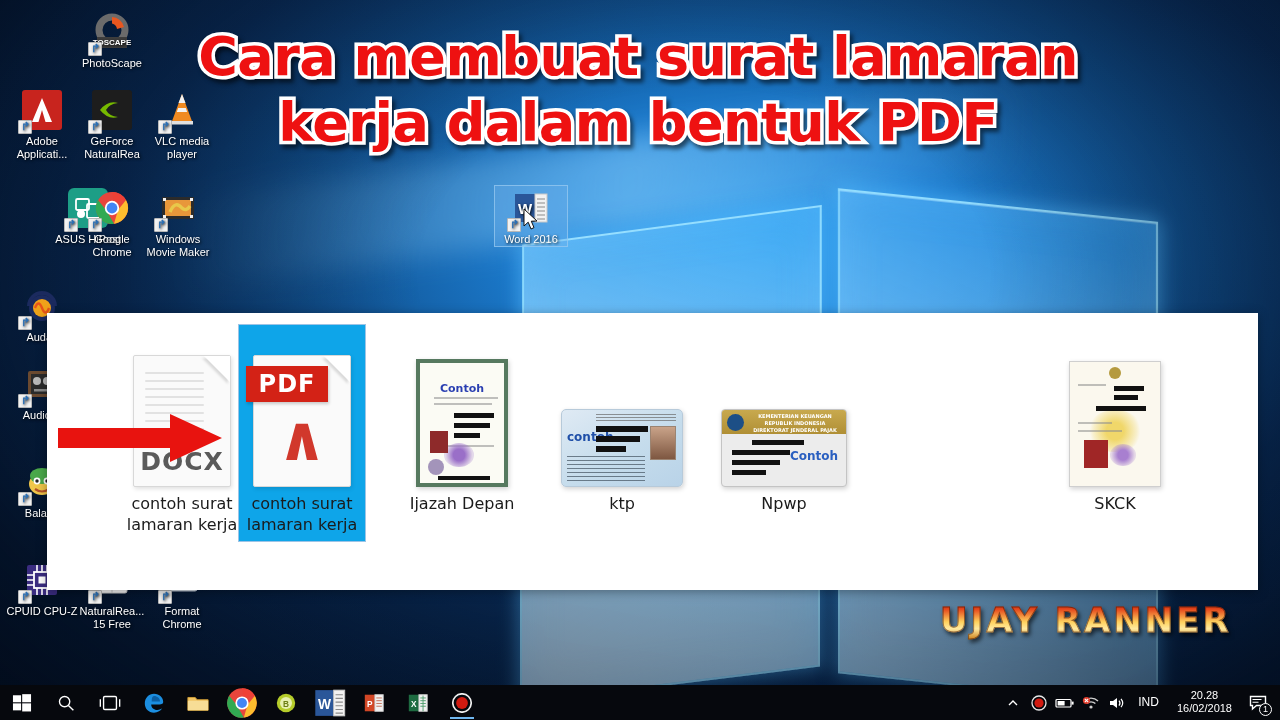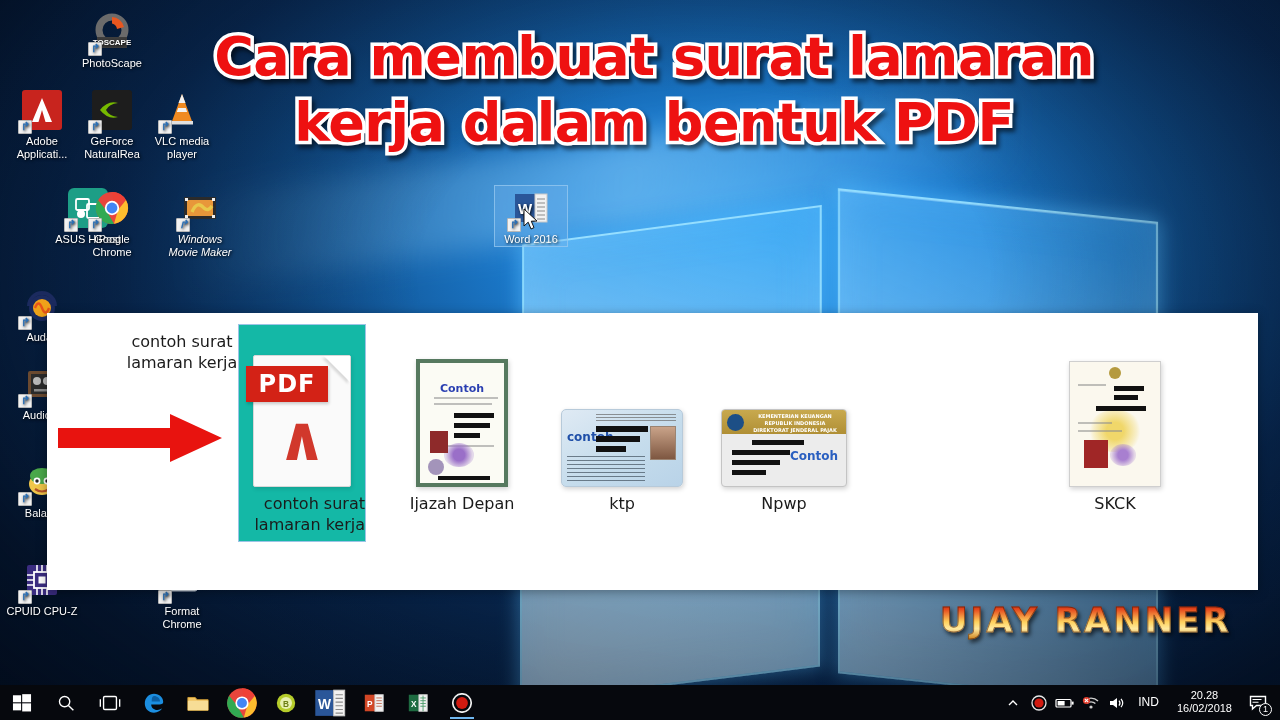--- a/index.html
+++ b/index.html
@@ -64,21 +64,21 @@
   .shortcut {
     position:absolute; left:-2px; bottom:-2px; width:14px; height:14px;
     background:#f2f2f2; border:1px solid #b9b9b9; border-radius:1px;
     color:#1d5f9e; font-size:11px; line-height:12px; font-weight:bold;
   }
   .shortcut::after{ content:"↱"; position:absolute; left:2px; top:-1px; font-size:11px; color:#2a6fb5;}
   .dsel { background:rgba(110,175,235,.35); outline:1px solid rgba(150,200,240,.8); }
 
   
   #banner {
-    position:absolute; left:164px; top:24px; width:980px;
+    position:absolute; left:148px; top:24px; width:980px;
     text-align:center; z-index:30;
     font-family:"DejaVu Sans", sans-serif;
     font-weight:bold; font-size:54px; line-height:66px;
     color:#ee1111;
     letter-spacing:-.5px;
     -webkit-text-stroke:7px #ffffff;
     paint-order:stroke fill;
     filter:drop-shadow(3px 4px 2px rgba(0,0,0,.55));
   }
   #banner .ln { display:block; }
@@ -89,21 +89,21 @@
     background:#ffffff; z-index:25;
     box-shadow:0 2px 10px rgba(0,0,0,.35);
   }
   #files { position:absolute; left:0; top:0; right:0; bottom:0; }
   .fitem {
     position:absolute; width:126px; top:12px;
     text-align:center;
     font-family:"DejaVu Sans", sans-serif;
     font-size:16px; line-height:21px; color:#1b1b1b;
   }
-  .fitem.sel { background:#14b8a6; outline:1px solid #9cc4e6;text-align:right; }
+  .fitem.sel { background:#0ea5e9; outline:1px solid #9cc4e6; }
   .thumb { height:162px; display:flex; align-items:flex-end; justify-content:center; }
   .flabel { margin-top:6px; padding-bottom:6px; }
 
   
   .sheet {
     width:98px; height:132px; background:#fafafa;
     border:1px solid #d8d8d8; border-radius:2px;
     position:relative; box-shadow:1px 2px 4px rgba(0,0,0,.12);
   }
   .sheet::after {
@@ -302,21 +302,21 @@
           <path d="M20 4 A16 16 0 0 1 34 12 L22 14 z" fill="#ef4136"></path>
           <path d="M34 12 A16 16 0 0 1 22 35.8 L26 22 z" fill="#fdbd2e"></path>
           <path d="M6 12 A16 16 0 0 0 22 35.8 L14 22 z" fill="#31aa52"></path>
           <circle cx="20" cy="20" r="7.2" fill="#fff"></circle>
           <circle cx="20" cy="20" r="5.4" fill="#4285f4"></circle>
         </svg>
         <span class="shortcut"></span>
       </div>
       <div>Google Chrome</div>
     </div>
-    <div class="dicon" style="left: 164px; top: 186px; font-style: italic;">
+    <div class="dicon" style="left: 142px; top: 186px;">
       <div class="glyph">
         <svg width="40" height="40" viewBox="0 0 40 40">
           <rect x="4" y="9" width="32" height="22" fill="#2b2b2b"></rect>
           <rect x="7" y="12" width="26" height="16" fill="#e8973a"></rect>
           <path d="M12 24 q5 -12 12 -4 q4 4 8 -2" stroke="#e8c84a" stroke-width="3.4" fill="none"></path>
           <g fill="#f0f0f0">
             <rect x="5" y="10" width="3" height="3"></rect>
             <rect x="5" y="27" width="3" height="3"></rect>
             <rect x="32" y="10" width="3" height="3"></rect>
             <rect x="32" y="27" width="3" height="3"></rect>
@@ -373,20 +373,33 @@
           <rect x="12" y="12" width="16" height="16" fill="none" stroke="#fff" stroke-width="1.8"></rect>
           <rect x="16.5" y="16.5" width="7" height="7" fill="#fff"></rect>
           <g stroke="#fff" stroke-width="1.6">
             <path d="M15 5 v7 M20 5 v7 M25 5 v7 M15 28 v7 M20 28 v7 M25 28 v7 M5 15 h7 M5 20 h7 M5 25 h7 M28 15 h7 M28 20 h7 M28 25 h7"></path>
           </g>
         </svg>
         <span class="shortcut"></span>
       </div>
       <div>CPUID CPU-Z</div>
     </div>
+    <div class="dicon" style="left: 76px; top: 558px;">
+      <div class="glyph">
+        <svg width="40" height="40" viewBox="0 0 40 40">
+          <rect x="5" y="7" width="30" height="26" rx="2" fill="#f4f4f4" stroke="#c4c4c4"></rect>
+          <path d="M20 7 v26" stroke="#c4c4c4"></path>
+          <g stroke="#b9b9b9" stroke-width="1.3">
+            <path d="M8 13 h9 M8 17 h9 M8 21 h9 M23 13 h9 M23 17 h9 M23 21 h9"></path>
+          </g>
+        </svg>
+        <span class="shortcut"></span>
+      </div>
+      <div>NaturalRea... 15 Free</div>
+    </div>
     <div class="dicon" style="left: 146px; top: 558px;">
       <div class="glyph">
         <svg width="40" height="40" viewBox="0 0 40 40">
           <rect x="5" y="9" width="30" height="22" rx="2" fill="#e9eef4" stroke="#b9c4d0"></rect>
           <circle cx="15" cy="20" r="6" fill="#8fa5bb"></circle>
           <path d="M23 14 l8 6 -8 6 z" fill="#5d7governor90"></path>
           <path d="M23 14 l8 6 -8 6 z" fill="#5d7b96"></path>
         </svg>
         <span class="shortcut"></span>
       </div>
@@ -415,20 +428,37 @@
   </div>
 
 <div id="banner">
   <span class="ln">Cara membuat surat lamaran</span>
   <span class="ln">kerja dalam bentuk PDF</span>
 </div>
 
 <div id="panel">
   <div id="files">
       <div class="fitem" style="left: 72px;">
+        <div class="thumb">
+          <div class="sheet">
+            <div class="lines">
+              <i></i>
+              <i></i>
+              <i></i>
+              <i></i>
+              <i></i>
+              <i></i>
+              <i></i>
+              <i></i>
+              <i></i>
+              <i></i>
+            </div>
+            <div class="doctype">DOCX</div>
+          </div>
+        </div>
         <div class="flabel">contoh surat lamaran kerja</div>
       </div>
       <div class="fitem sel" style="left: 192px;">
         <div class="thumb">
           <div class="sheet">
             <div class="pdfbadge">PDF</div>
             <div class="acro">∧</div>
           </div>
         </div>
         <div class="flabel">contoh surat lamaran kerja</div>

